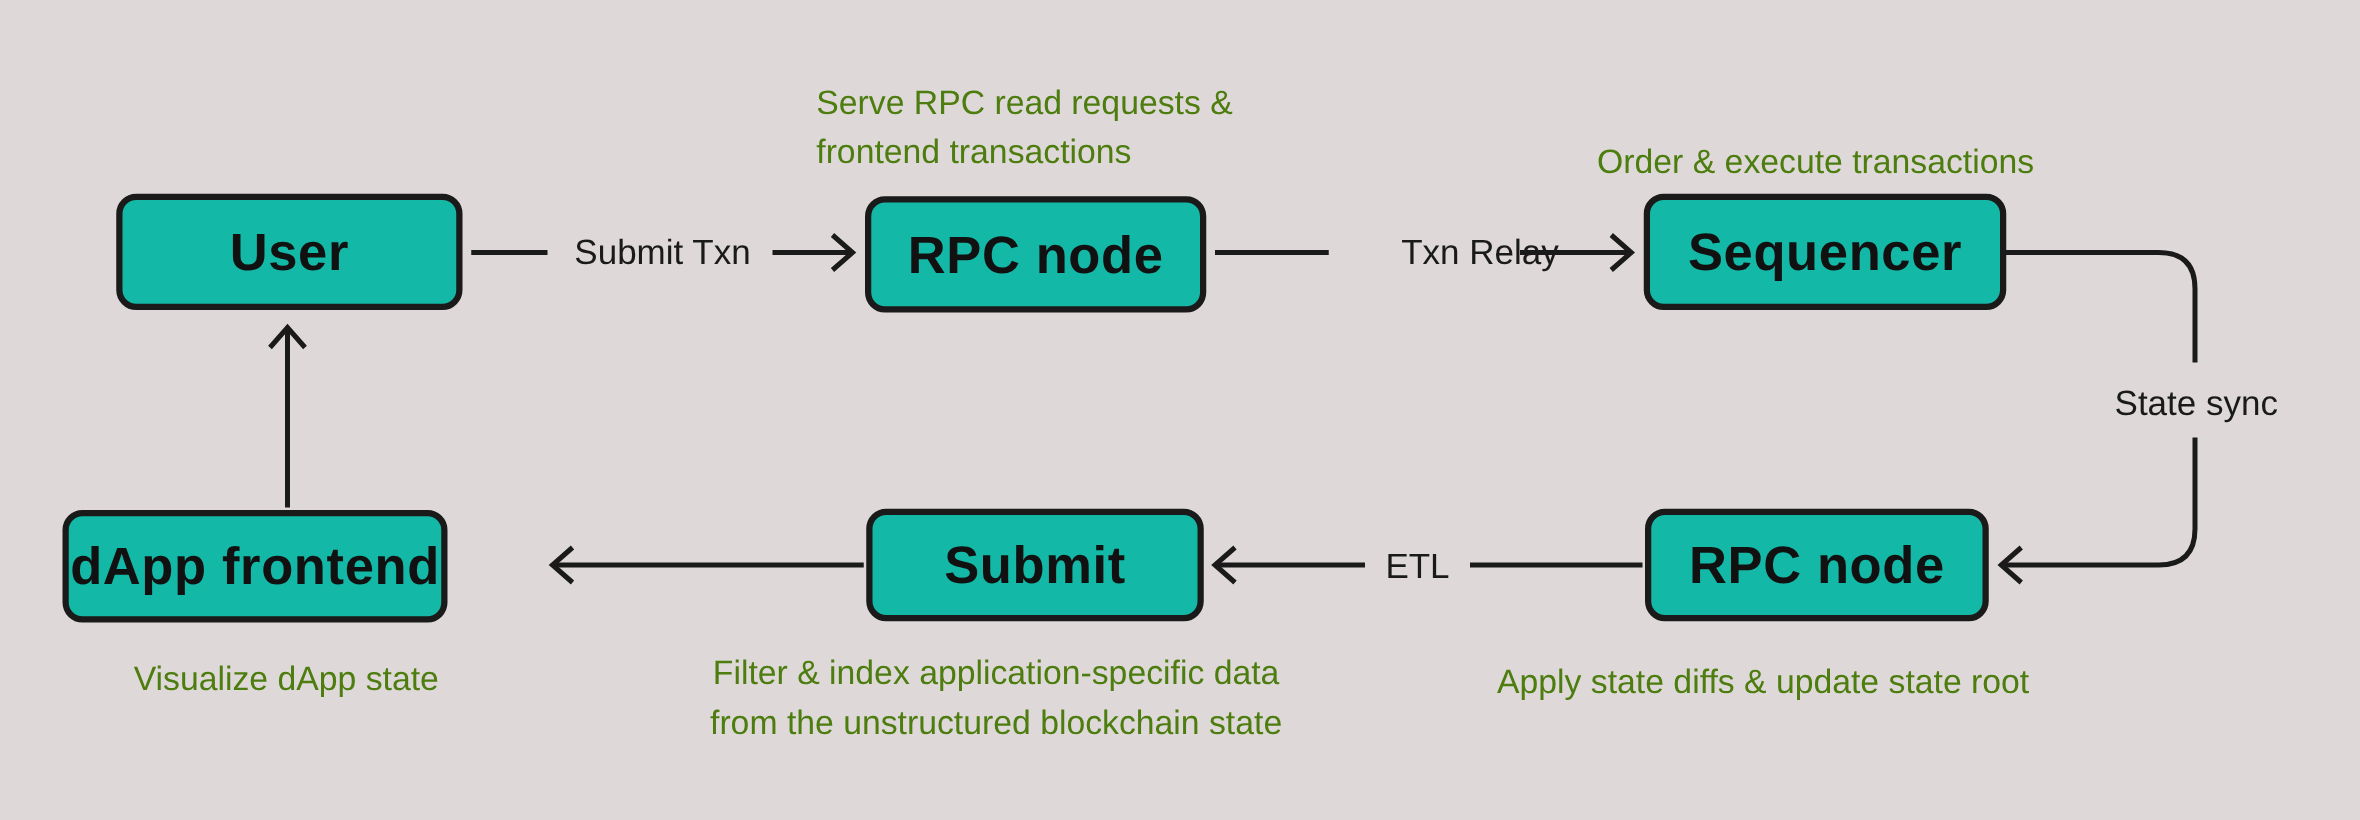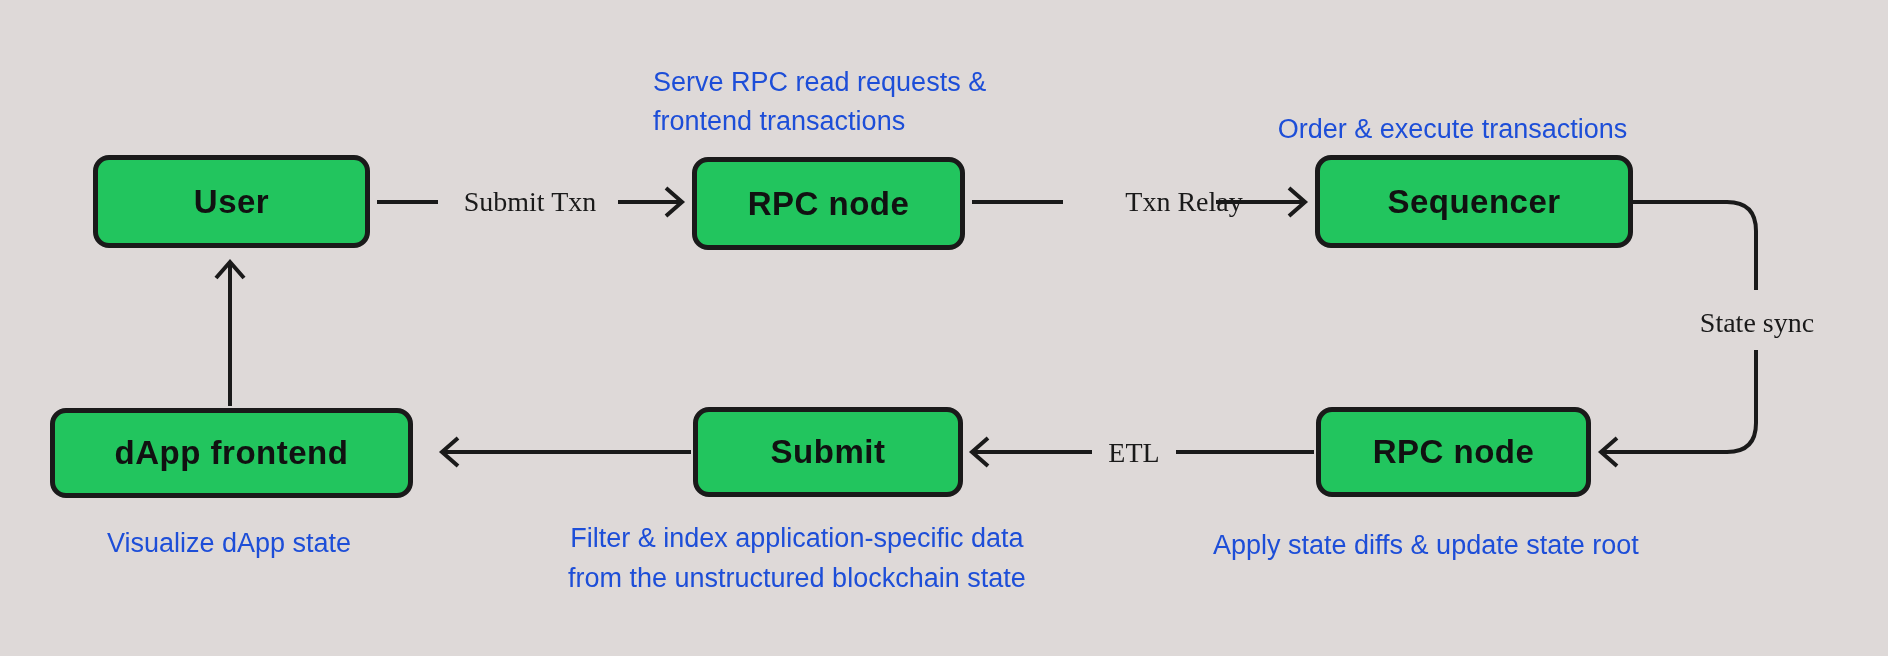--- a/index.html
+++ b/index.html
@@ -23,63 +23,62 @@
     pointer-events: none;
   }
   .edges-svg path {
     fill: none;
     stroke: #1a1a1a;
     stroke-width: 4;
   }
   .node {
     position: absolute;
     box-sizing: border-box;
-    background: #22c55e;
+    background: #14b8a6;
     border: 5px solid #1a1a1a;
     border-radius: 16px;
     display: flex;
     align-items: center;
     justify-content: center;
     font-weight: bold;
-    font-size: 33px;
+    font-size: 42px;
     letter-spacing: 0.5px;
     color: #111111;
   }
   .node-user       { left: 93px;   top: 155px; width: 277px; height: 93px; }
   .node-rpc-top    { left: 692px;  top: 157px; width: 273px; height: 93px; }
-  .node-sequencer  { left: 1315px; top: 155px; width: 318px; height: 93px; }
-  .node-dapp       { left: 50px;   top: 408px; width: 363px; height: 90px; }
+  .node-sequencer  { left: 1315px; top: 155px; width: 290px; height: 93px; }
+  .node-dapp       { left: 50px;   top: 408px; width: 308px; height: 90px; }
   .node-indexer    { left: 693px;  top: 407px; width: 270px; height: 90px; }
   .node-rpc-bottom { left: 1316px; top: 407px; width: 275px; height: 90px; }
 
   .edge-label {
     position: absolute;
     transform: translate(-50%, -50%);
     font-size: 28px;
     color: #1a1a1a;
     white-space: nowrap;
-    font-family: Liberation Serif, serif;
   }
   .edge-label-submit     { left: 530px;  top: 202px; }
   .edge-label-relay      { left: 1184px; top: 202px; }
   .edge-label-state-sync { left: 1757px; top: 323px; }
   .edge-label-etl        { left: 1134px; top: 453px; }
 
   .annotation {
     position: absolute;
     font-size: 27px;
-    color: #1d4ed8;
+    color: #4d7c0f;
     white-space: nowrap;
     line-height: 39px;
   }
   .annotation-rpc-top    { left: 653px;  top: 63px;  text-align: left; }
   .annotation-sequencer  { left: 1262px; top: 110px; width: 381px; text-align: center; }
   .annotation-dapp       { left: 99px;   top: 524px; width: 260px; text-align: center; }
   .annotation-indexer    { left: 568px;  top: 518px; line-height: 40px; text-align: center; }
-  .annotation-rpc-bottom { left: 1213px; top: 526px; width: 469px; }
+  .annotation-rpc-bottom { left: 1176px; top: 526px; width: 469px; text-align: center; }
 </style>
 </head>
 <body>
 
 <div class="canvas">
 
   <svg class="edges-svg" viewBox="0 0 1888 656">
 
     <path d="M377 202 H438"></path>
     <path d="M618 202 H680"></path>

